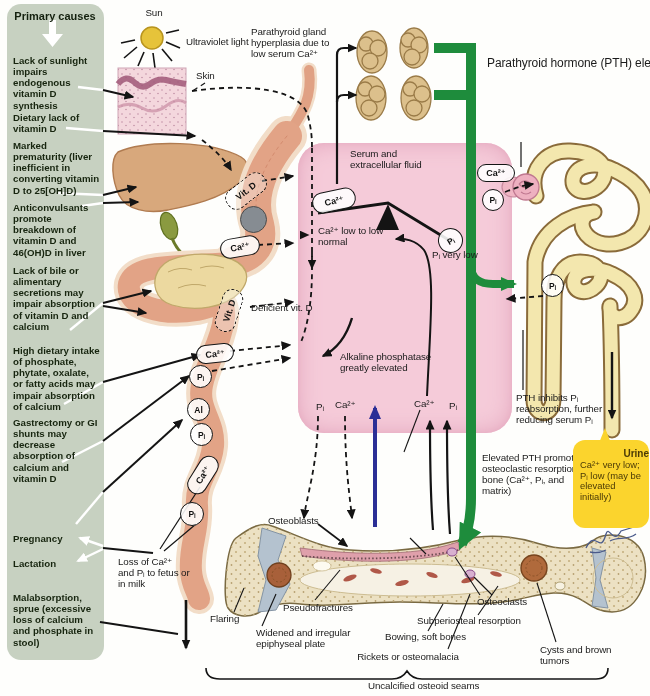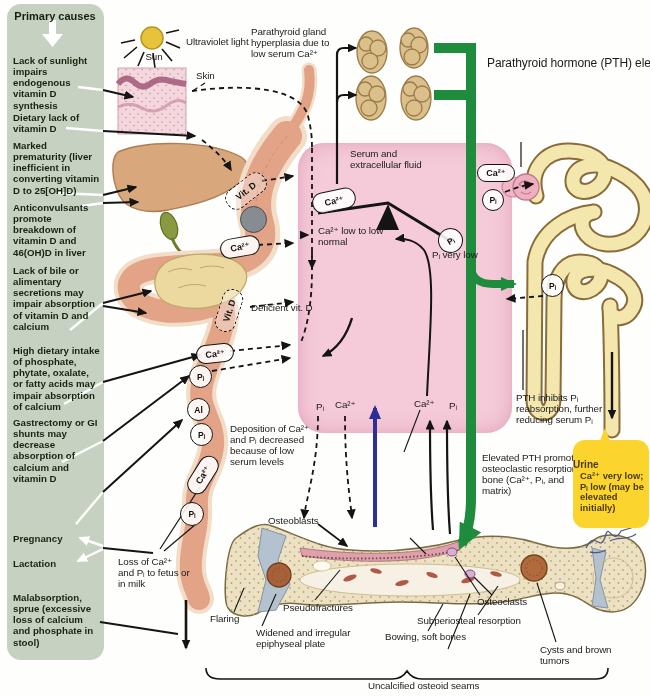--- a/index.html
+++ b/index.html
@@ -1,40 +1,40 @@
 <!DOCTYPE html>
 <html><head>
 <meta charset="utf-8">
 <style>
   html,body{margin:0;padding:0;background:#fff;}
   #canvas{position:relative;width:650px;height:696px;background:#fefefc;overflow:hidden;
           font-family:"Liberation Sans","DejaVu Sans",sans-serif;}
   #overlay{position:absolute;left:0;top:0;width:650px;height:696px;z-index:2;}
   .lbl{position:absolute;font-size:9.8px;line-height:1.13;color:#1b1b1b;letter-spacing:-0.1px;z-index:3;}
-  .ctr{text-align:center;margin-top:44px;}
+  .ctr{text-align:center;}
   .nw{white-space:nowrap;}
   .sidebar{position:absolute;left:7px;top:4px;width:97px;height:656px;background:#c7d1c1;
            border-radius:14px;z-index:1;}
   .sb-title{position:absolute;left:10px;top:10px;width:90px;text-align:center;
             font-size:11px;font-weight:bold;color:#14200e;z-index:3;}
   .sbi{position:absolute;left:13px;width:88px;font-size:9.7px;line-height:1.15;
        font-weight:bold;color:#17250f;z-index:3;}
   .serumbox{position:absolute;left:298px;top:143px;width:214px;height:290px;border-radius:26px;
             background:#f5cbd9;box-shadow:inset 0 0 22px #e3a6bd, inset 0 0 5px #ecb9ca;z-index:1;}
   .pill{position:absolute;border:1.7px solid #141414;border-radius:10px;
         background:rgba(255,255,255,0.88);display:flex;align-items:center;justify-content:center;
         font-size:9px;font-weight:bold;color:#111;z-index:3;}
   .vitd{border-style:dashed;border-width:1.6px;background:rgba(255,255,255,0.35);}
   .circ{position:absolute;border:1.6px solid #141414;border-radius:50%;
         background:rgba(255,255,255,0.88);display:flex;align-items:center;justify-content:center;
         font-size:8.5px;font-weight:bold;color:#111;z-index:3;}
   .urine{position:absolute;left:573px;top:440px;width:76px;height:88px;background:#fbd42d;
          border-radius:12px;z-index:3;color:#4a3a06;}
-  .urine .t{margin-top:19px;text-align:left;font-size:10px;font-weight:bold;}
-  .urine .b{margin:1px 5px 0 7px;font-size:9.4px;line-height:1.12;font-weight:bold;}
+  .urine .t{margin-top:8px;text-align:right;font-size:10px;font-weight:bold;}
+  .urine .b{margin:1px 5px 0 7px;font-size:9.4px;line-height:1.12;}
 </style>
 </head>
 <body>
 
 <div id="canvas">
 
   <div class="sidebar"></div>
   <div class="sb-title">Primary causes</div>
   <div class="sbi" style="top:55px">Lack of sunlight impairs endogenous vitamin D synthesis</div>
   <div class="sbi" style="top:112px">Dietary lack of vitamin D</div>
@@ -278,32 +278,32 @@
 
   <div class="lbl ctr" style="left:138px;top:7px;width:32px">Sun</div>
   <div class="lbl" style="left:186px;top:36px;width:66px">Ultraviolet light</div>
   <div class="lbl" style="left:196px;top:70px;width:40px">Skin</div>
   <div class="lbl" style="left:251px;top:26px;width:86px">Parathyroid gland hyperplasia due to low serum Ca²⁺</div>
   <div class="lbl nw" style="left:487px;top:57px;font-size:12px">Parathyroid hormone (PTH) elevated</div>
 
   <div class="lbl" style="left:350px;top:148px;width:92px">Serum and extracellular fluid</div>
   <div class="lbl" style="left:318px;top:225px;width:84px">Ca²⁺ low to low normal</div>
   <div class="lbl" style="left:432px;top:249px;width:46px">Pᵢ very low</div>
+  <div class="lbl" style="left:340px;top:351px;width:112px">Alkaline phosphatase greatly elevated</div>
 
   <div class="lbl" style="left:316px;top:401px;width:16px">Pᵢ</div>
   <div class="lbl" style="left:335px;top:399px;width:32px">Ca²⁺</div>
   <div class="lbl" style="left:414px;top:398px;width:32px">Ca²⁺</div>
   <div class="lbl" style="left:449px;top:400px;width:16px">Pᵢ</div>
 
   <div class="lbl" style="left:516px;top:392px;width:106px">PTH inhibits Pᵢ reabsorption, further reducing serum Pᵢ</div>
   <div class="lbl" style="left:482px;top:452px;width:112px">Elevated PTH promotes osteoclastic resorption of bone (Ca²⁺, Pᵢ, and matrix)</div>
   <div class="lbl" style="left:268px;top:515px;width:70px">Osteoblasts</div>
 
   <div class="lbl" style="left:251px;top:302px;width:62px">Deficient vit. D</div>
-  <div class="lbl" style="left:230px;top:423px;width:88px">Deposition of Ca²⁺ and Pᵢ decreased because of low serum levels</div>
   <div class="lbl" style="left:118px;top:556px;width:72px">Loss of Ca²⁺ and Pᵢ to fetus or in milk</div>
 
   <div class="lbl" style="left:210px;top:613px;width:46px">Flaring</div>
   <div class="lbl nw" style="left:283px;top:602px">Pseudofractures</div>
   <div class="lbl" style="left:256px;top:627px;width:112px">Widened and irregular epiphyseal plate</div>
   <div class="lbl nw" style="left:385px;top:631px">Bowing, soft bones</div>
   <div class="lbl nw" style="left:368px;top:680px">Uncalcified osteoid seams</div>
   <div class="lbl nw" style="left:417px;top:615px">Subperiosteal resorption</div>
   <div class="lbl nw" style="left:477px;top:596px">Osteoclasts</div>
   <div class="lbl" style="left:540px;top:644px;width:80px">Cysts and brown tumors</div>

